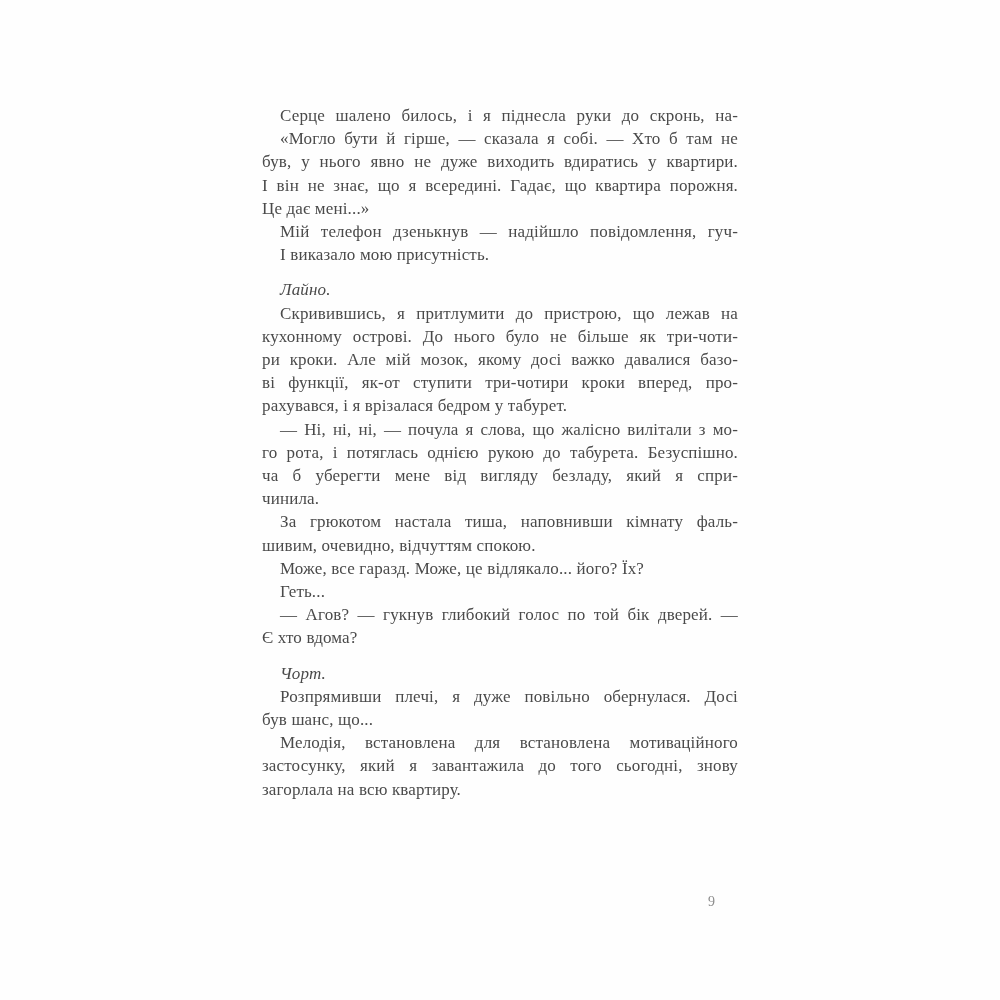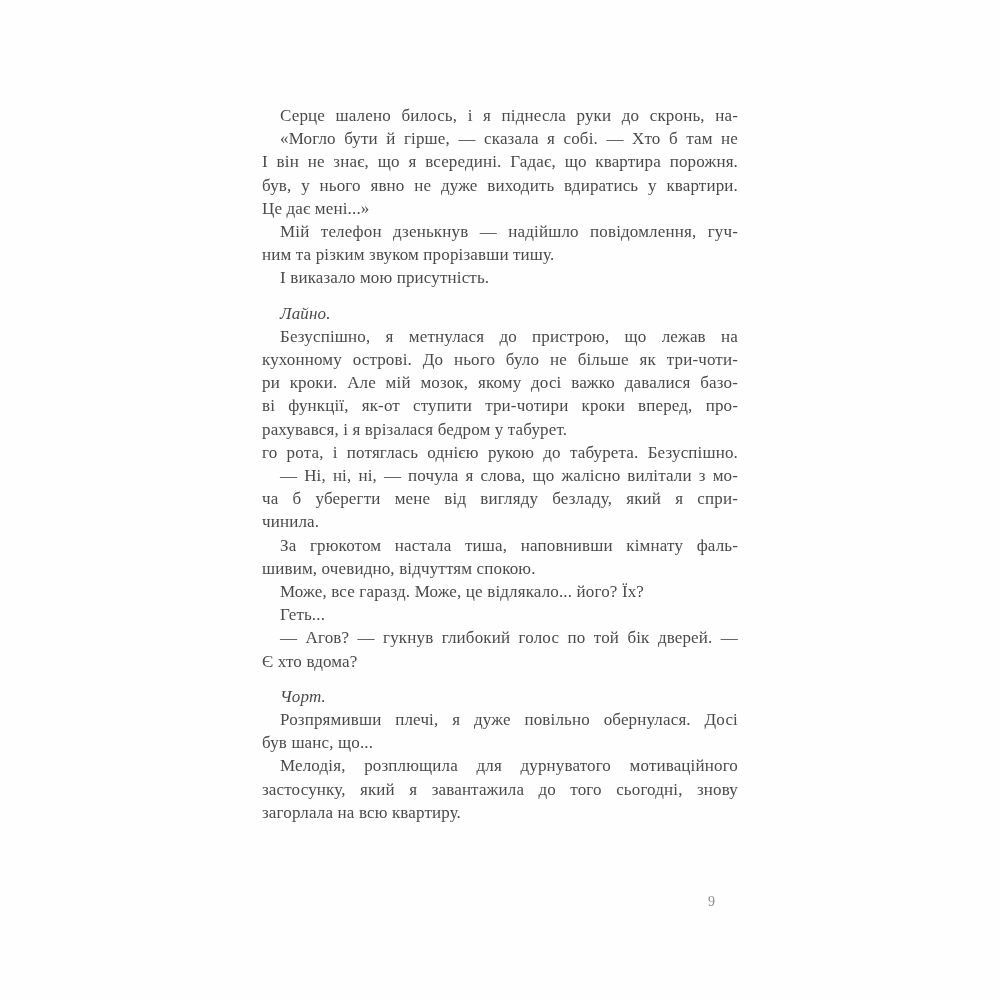--- a/index.html
+++ b/index.html
@@ -50,43 +50,42 @@
     color: #8c8c8c;
   }
 </style>
 </head>
 <body>
 
 <div class="book-page" style="background: rgb(254, 254, 254);">
   <div class="text-block" style="color: rgb(74, 74, 74);">
       <div class="line indent">Серце шалено билось, і я піднесла руки до скронь, на-</div>
       <div class="line indent">«Могло бути й гірше, — сказала я собі. — Хто б там не</div>
+      <div class="line">був, у нього явно не дуже виходить вдиратись у квартири.</div>
       <div class="line">І він не знає, що я всередині. Гадає, що квартира порожня.</div>
-      <div class="line">був, у нього явно не дуже виходить вдиратись у квартири.</div>
       <div class="line last">Це дає мені...»</div>
       <div class="line indent">Мій телефон дзенькнув — надійшло повідомлення, гуч-</div>
-      <div class="line last">ним та різким звуком прорізавши тишу.</div>
       <div class="line indent last">І виказало мою присутність.</div>
       <div class="line indent last italic">Лайно.</div>
-      <div class="line indent">Безуспішно, я метнулася до пристрою, що лежав на</div>
+      <div class="line indent">Скривившись, я притлумити до пристрою, що лежав на</div>
       <div class="line">кухонному острові. До нього було не більше як три-чоти-</div>
       <div class="line">ри кроки. Але мій мозок, якому досі важко давалися базо-</div>
       <div class="line">ві функції, як-от ступити три-чотири кроки вперед, про-</div>
       <div class="line last">рахувався, і я врізалася бедром у табурет.</div>
+      <div class="line indent">— Ні, ні, ні, — почула я слова, що жалісно вилітали з мо-</div>
       <div class="line">го рота, і потяглась однією рукою до табурета. Безуспішно.</div>
-      <div class="line indent">— Ні, ні, ні, — почула я слова, що жалісно вилітали з мо-</div>
       <div class="line">ча б уберегти мене від вигляду безладу, який я спри-</div>
       <div class="line last">чинила.</div>
       <div class="line indent">За грюкотом настала тиша, наповнивши кімнату фаль-</div>
       <div class="line last">шивим, очевидно, відчуттям спокою.</div>
       <div class="line indent last">Може, все гаразд. Може, це відлякало... його? Їх?</div>
       <div class="line indent last">Геть...</div>
       <div class="line indent">— Агов? — гукнув глибокий голос по той бік дверей. —</div>
       <div class="line last">Є хто вдома?</div>
       <div class="line indent last italic">Чорт.</div>
       <div class="line indent">Розпрямивши плечі, я дуже повільно обернулася. Досі</div>
       <div class="line last">був шанс, що...</div>
-      <div class="line indent">Мелодія, розплющила для дурнуватого мотиваційного</div>
+      <div class="line indent">Мелодія, встановлена для встановлена мотиваційного</div>
       <div class="line">застосунку, який я завантажила до того сьогодні, знову</div>
       <div class="line last">загорлала на всю квартиру.</div>
     </div>
   <div class="page-number" style="color: rgb(140, 140, 140);">9</div>
 </div>
 
 </body></html>

